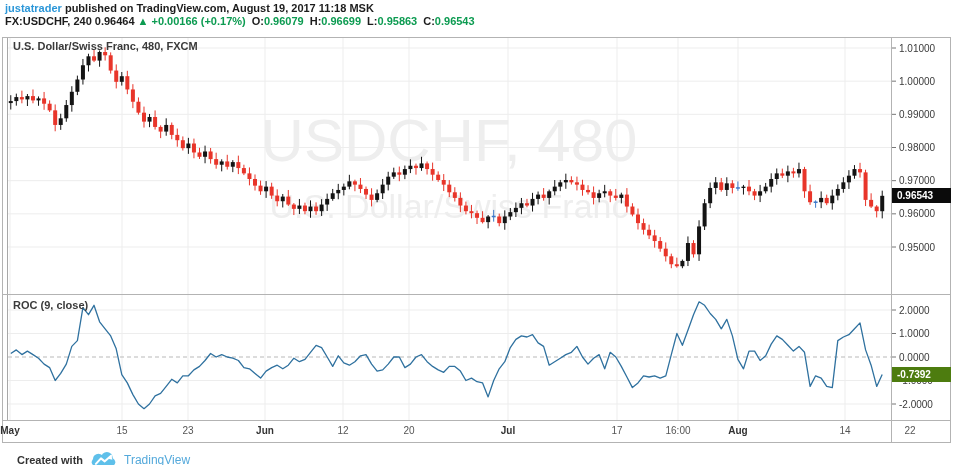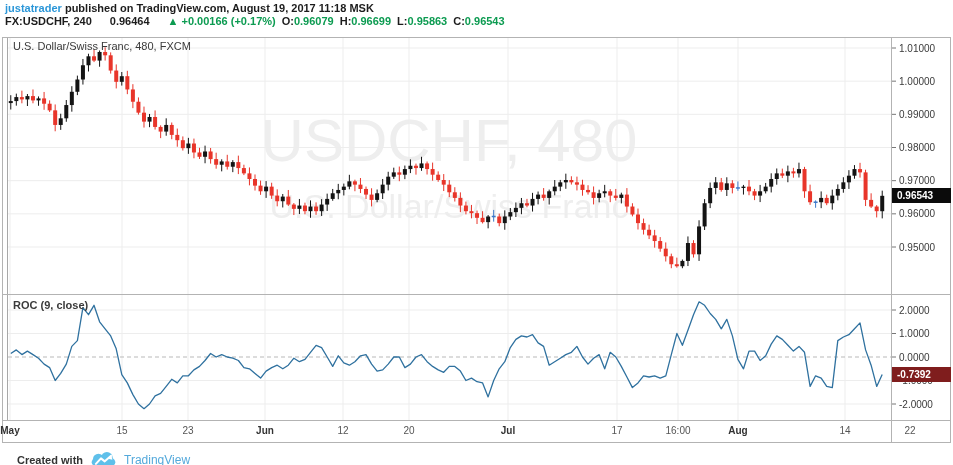--- a/index.html
+++ b/index.html
@@ -1,32 +1,32 @@
 <!DOCTYPE html>
 <html><head>
 <meta charset="utf-8">
 <style>
   html,body{margin:0;padding:0;}
   body{width:953px;height:465px;position:relative;background:#ffffff;overflow:hidden;
        font-family:"Liberation Sans",sans-serif;}
   .topline{position:absolute;top:2px;left:5px;font-size:11px;font-weight:bold;color:#1c1c1c;white-space:nowrap;z-index:4;}
   .topline .link{color:#2a96d8;text-align:center;}
   .quoteline{position:absolute;top:15px;left:5px;font-size:11px;font-weight:bold;color:#1c1c1c;white-space:nowrap;z-index:4;}
-  .quoteline .sp{margin-left:18px;}
+  .quoteline .sp{margin-left:3px;}
   .quoteline .g{color:#0c9b51;text-align:center;}
   .quoteline .pair{margin-left:6px;}
-  .pane-title{position:absolute;left:13px;top:40px;font-size:11px;font-weight:400;color:#3a3a3a;z-index:3;white-space:nowrap;}
+  .pane-title{position:absolute;left:13px;top:40px;font-size:11px;font-weight:700;color:#3a3a3a;z-index:3;white-space:nowrap;}
   .roc-title{position:absolute;left:13px;top:299px;font-size:11px;font-weight:600;color:#3a3a3a;z-index:3;white-space:nowrap;}
   .wm1{position:absolute;left:449px;top:140px;transform:translate(-50%,-50%);font-size:60px;color:#eeeeee;z-index:0;white-space:nowrap;font-weight:400;}
   .wm2{position:absolute;left:449px;top:206px;transform:translate(-50%,-50%);font-size:34px;color:#eeeeee;z-index:0;white-space:nowrap;font-weight:400;}
   #plot{position:absolute;left:0;top:0;z-index:1;}
   .badge{position:absolute;left:892px;width:59px;height:15px;line-height:15px;z-index:3;
          color:#ffffff;font-size:10px;font-weight:bold;padding-left:5px;box-sizing:border-box;}
   .badge-price{top:189px;background:#0b0b0b;}
-  .badge-roc{top:367px;background:#7f1d1d;}
+  .badge-roc{top:367px;background:#4d7c0f;}
   .footer{position:absolute;left:17px;top:444px;height:32px;display:flex;align-items:center;gap:7px;z-index:4;}
   .footer .cw{font-size:11px;font-weight:bold;color:#333333;}
   .footer .brand{font-size:12px;font-weight:normal;color:#54a9db;}
 </style>
 </head>
 <body>
 
 <div class="topline"><span class="link">justatrader</span><span> </span><span>published on TradingView.com, August 19, 2017 11:18 MSK</span>
 </div>
 

